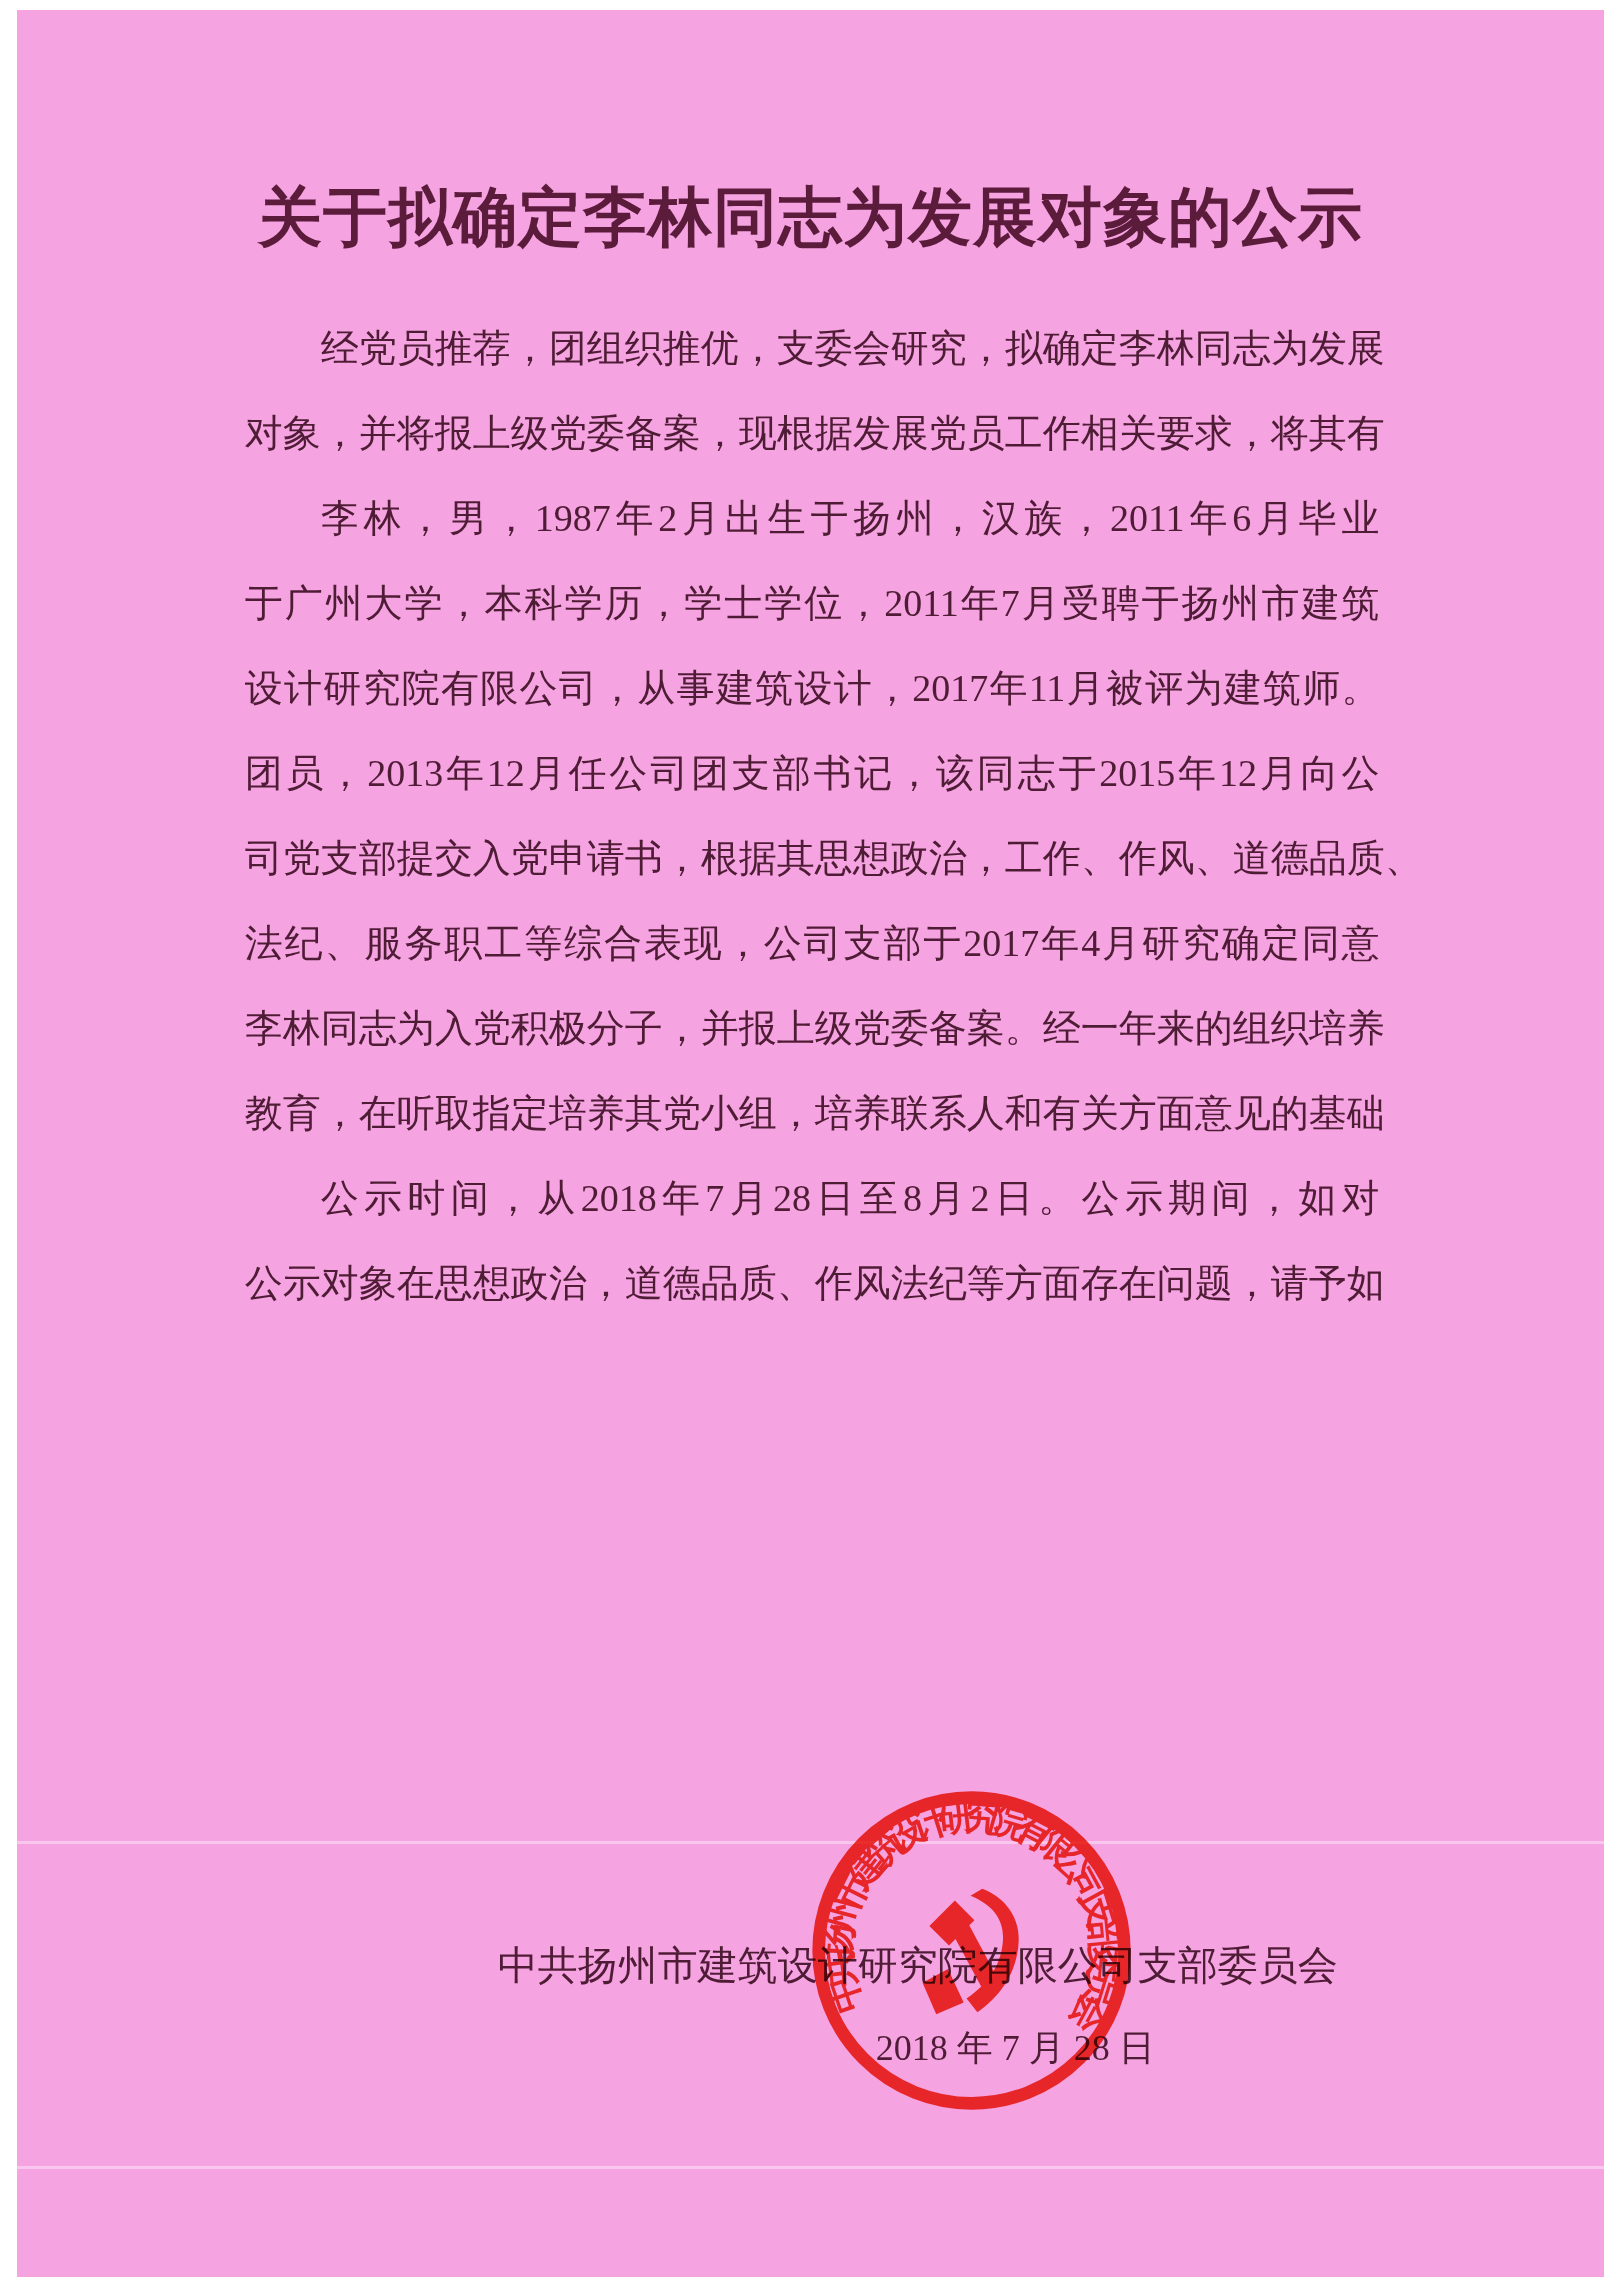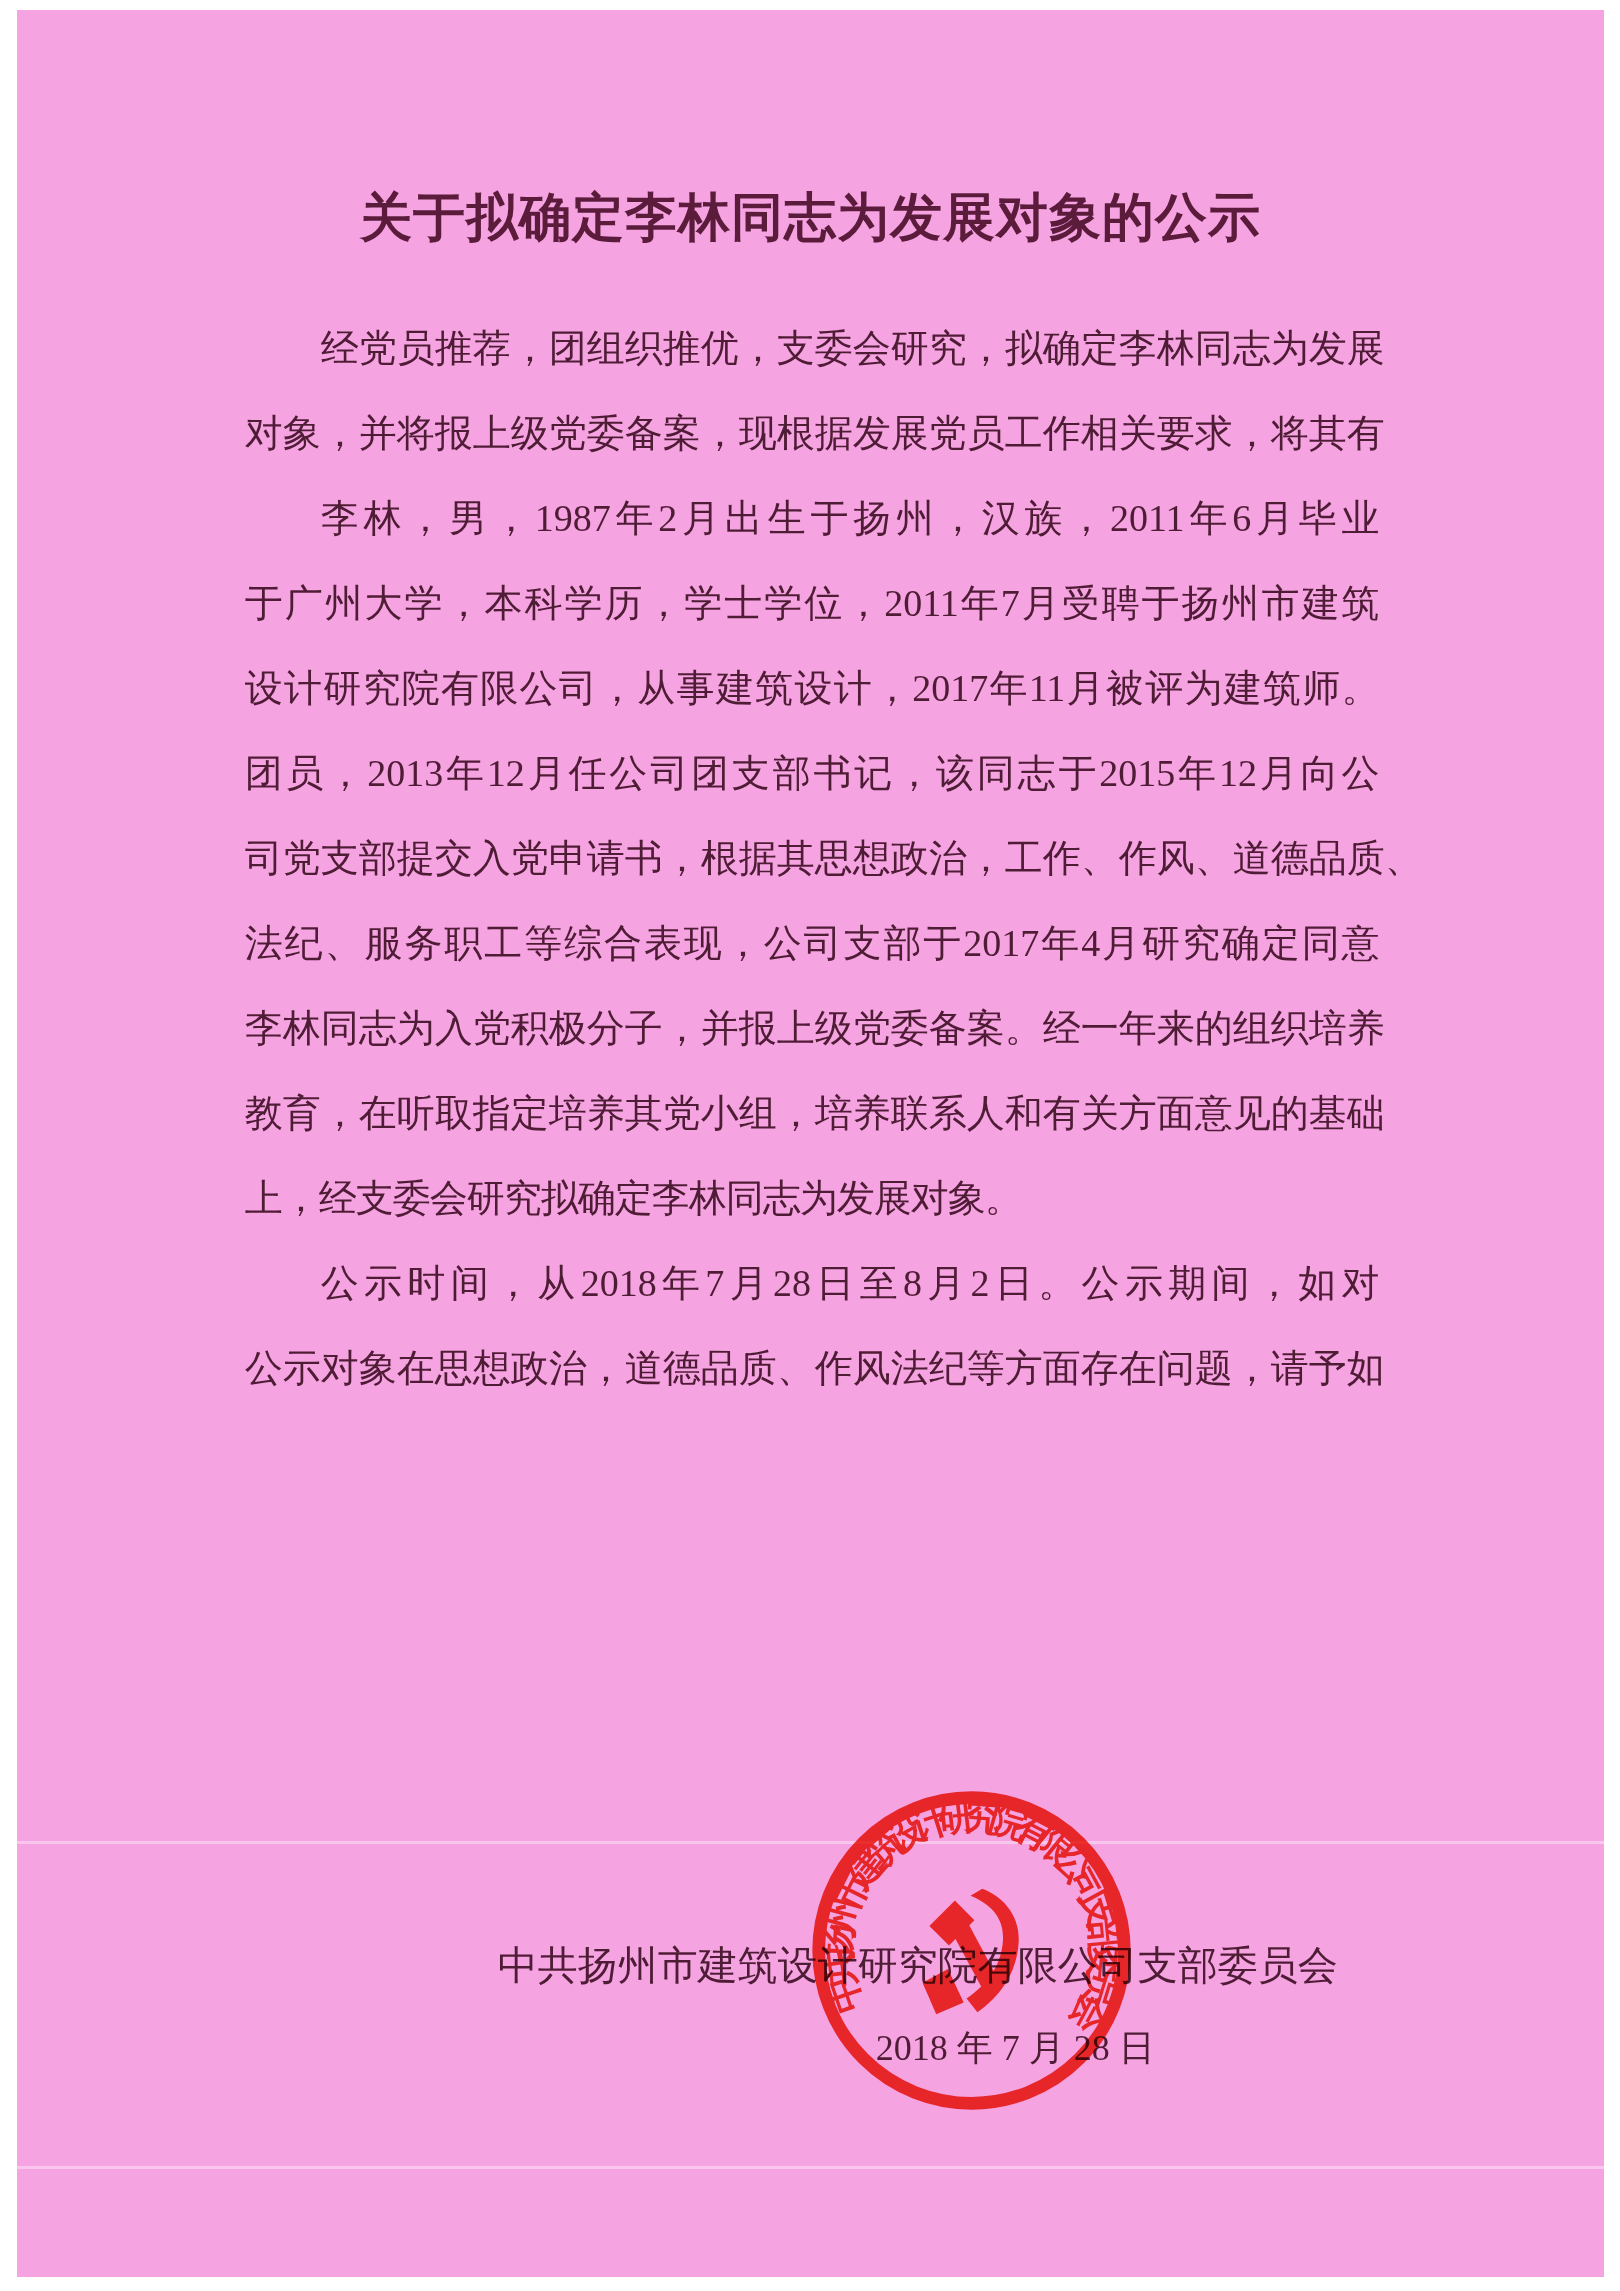--- a/index.html
+++ b/index.html
@@ -14,21 +14,21 @@
     background:#f6a3e2;
   }
   
   .streak{position:absolute;left:0;right:0;height:2.9px;background:rgba(255,255,255,0.38);}
   .streak.s1{top:1831px;}
   .streak.s2{top:2156px;}
 
   .title{
     position:absolute;left:0;right:0;top:177px;
     text-align:center;
-    font-size:52px;line-height:61px;font-weight:600;
+    font-size:64px;line-height:61px;font-weight:600;
     letter-spacing:1px;
     color:#5b1c3c;
     margin:0;
   }
   .body-lines{
     position:absolute;left:228px;top:296px;width:1135px;
     color:#4f1c35;
     font-size:38px;
   }
   .line{
@@ -72,21 +72,20 @@
       <div class="line justify" style="padding-left: 76px;"><span>经</span><span>党</span><span>员</span><span>推</span><span>荐</span><span>，</span><span>团</span><span>组</span><span>织</span><span>推</span><span>优</span><span>，</span><span>支</span><span>委</span><span>会</span><span>研</span><span>究</span><span>，</span><span>拟</span><span>确</span><span>定</span><span>李</span><span>林</span><span>同</span><span>志</span><span>为</span><span>发</span><span>展</span></div>
       <div class="line justify"><span>对</span><span>象</span><span>，</span><span>并</span><span>将</span><span>报</span><span>上</span><span>级</span><span>党</span><span>委</span><span>备</span><span>案</span><span>，</span><span>现</span><span>根</span><span>据</span><span>发</span><span>展</span><span>党</span><span>员</span><span>工</span><span>作</span><span>相</span><span>关</span><span>要</span><span>求</span><span>，</span><span>将</span><span>其</span><span>有</span></div>
       <div class="line justify" style="padding-left: 76px;"><span>李</span><span>林</span><span>，</span><span>男</span><span>，</span><span>1987</span><span>年</span><span>2</span><span>月</span><span>出</span><span>生</span><span>于</span><span>扬</span><span>州</span><span>，</span><span>汉</span><span>族</span><span>，</span><span>2011</span><span>年</span><span>6</span><span>月</span><span>毕</span><span>业</span></div>
       <div class="line justify"><span>于</span><span>广</span><span>州</span><span>大</span><span>学</span><span>，</span><span>本</span><span>科</span><span>学</span><span>历</span><span>，</span><span>学</span><span>士</span><span>学</span><span>位</span><span>，</span><span>2011</span><span>年</span><span>7</span><span>月</span><span>受</span><span>聘</span><span>于</span><span>扬</span><span>州</span><span>市</span><span>建</span><span>筑</span></div>
       <div class="line justify"><span>设</span><span>计</span><span>研</span><span>究</span><span>院</span><span>有</span><span>限</span><span>公</span><span>司</span><span>，</span><span>从</span><span>事</span><span>建</span><span>筑</span><span>设</span><span>计</span><span>，</span><span>2017</span><span>年</span><span>11</span><span>月</span><span>被</span><span>评</span><span>为</span><span>建</span><span>筑</span><span>师</span><span>。</span></div>
       <div class="line justify"><span>团</span><span>员</span><span>，</span><span>2013</span><span>年</span><span>12</span><span>月</span><span>任</span><span>公</span><span>司</span><span>团</span><span>支</span><span>部</span><span>书</span><span>记</span><span>，</span><span>该</span><span>同</span><span>志</span><span>于</span><span>2015</span><span>年</span><span>12</span><span>月</span><span>向</span><span>公</span></div>
       <div class="line justify"><span>司</span><span>党</span><span>支</span><span>部</span><span>提</span><span>交</span><span>入</span><span>党</span><span>申</span><span>请</span><span>书</span><span>，</span><span>根</span><span>据</span><span>其</span><span>思</span><span>想</span><span>政</span><span>治</span><span>，</span><span>工</span><span>作</span><span>、</span><span>作</span><span>风</span><span>、</span><span>道</span><span>德</span><span>品</span><span>质</span><span>、</span></div>
       <div class="line justify"><span>法</span><span>纪</span><span>、</span><span>服</span><span>务</span><span>职</span><span>工</span><span>等</span><span>综</span><span>合</span><span>表</span><span>现</span><span>，</span><span>公</span><span>司</span><span>支</span><span>部</span><span>于</span><span>2017</span><span>年</span><span>4</span><span>月</span><span>研</span><span>究</span><span>确</span><span>定</span><span>同</span><span>意</span></div>
       <div class="line justify"><span>李</span><span>林</span><span>同</span><span>志</span><span>为</span><span>入</span><span>党</span><span>积</span><span>极</span><span>分</span><span>子</span><span>，</span><span>并</span><span>报</span><span>上</span><span>级</span><span>党</span><span>委</span><span>备</span><span>案</span><span>。</span><span>经</span><span>一</span><span>年</span><span>来</span><span>的</span><span>组</span><span>织</span><span>培</span><span>养</span></div>
       <div class="line justify"><span>教</span><span>育</span><span>，</span><span>在</span><span>听</span><span>取</span><span>指</span><span>定</span><span>培</span><span>养</span><span>其</span><span>党</span><span>小</span><span>组</span><span>，</span><span>培</span><span>养</span><span>联</span><span>系</span><span>人</span><span>和</span><span>有</span><span>关</span><span>方</span><span>面</span><span>意</span><span>见</span><span>的</span><span>基</span><span>础</span></div>
-      <div class="line">上，经支委会研究拟确定李林同志为发展对象。</div>
       <div class="line justify" style="padding-left: 76px;"><span>公</span><span>示</span><span>时</span><span>间</span><span>，</span><span>从</span><span>2018</span><span>年</span><span>7</span><span>月</span><span>28</span><span>日</span><span>至</span><span>8</span><span>月</span><span>2</span><span>日</span><span>。</span><span>公</span><span>示</span><span>期</span><span>间</span><span>，</span><span>如</span><span>对</span></div>
       <div class="line justify"><span>公</span><span>示</span><span>对</span><span>象</span><span>在</span><span>思</span><span>想</span><span>政</span><span>治</span><span>，</span><span>道</span><span>德</span><span>品</span><span>质</span><span>、</span><span>作</span><span>风</span><span>法</span><span>纪</span><span>等</span><span>方</span><span>面</span><span>存</span><span>在</span><span>问</span><span>题</span><span>，</span><span>请</span><span>予</span><span>如</span></div>
     </div>
 
   <div class="signature">中共扬州市建筑设计研究院有限公司支部委员会</div>
 
   <div class="date">2018 年 7 月 28 日</div>
 
   <svg class="stamp" viewBox="0 0 340 340">
     <g fill="#ee2c1e" stroke="none">

